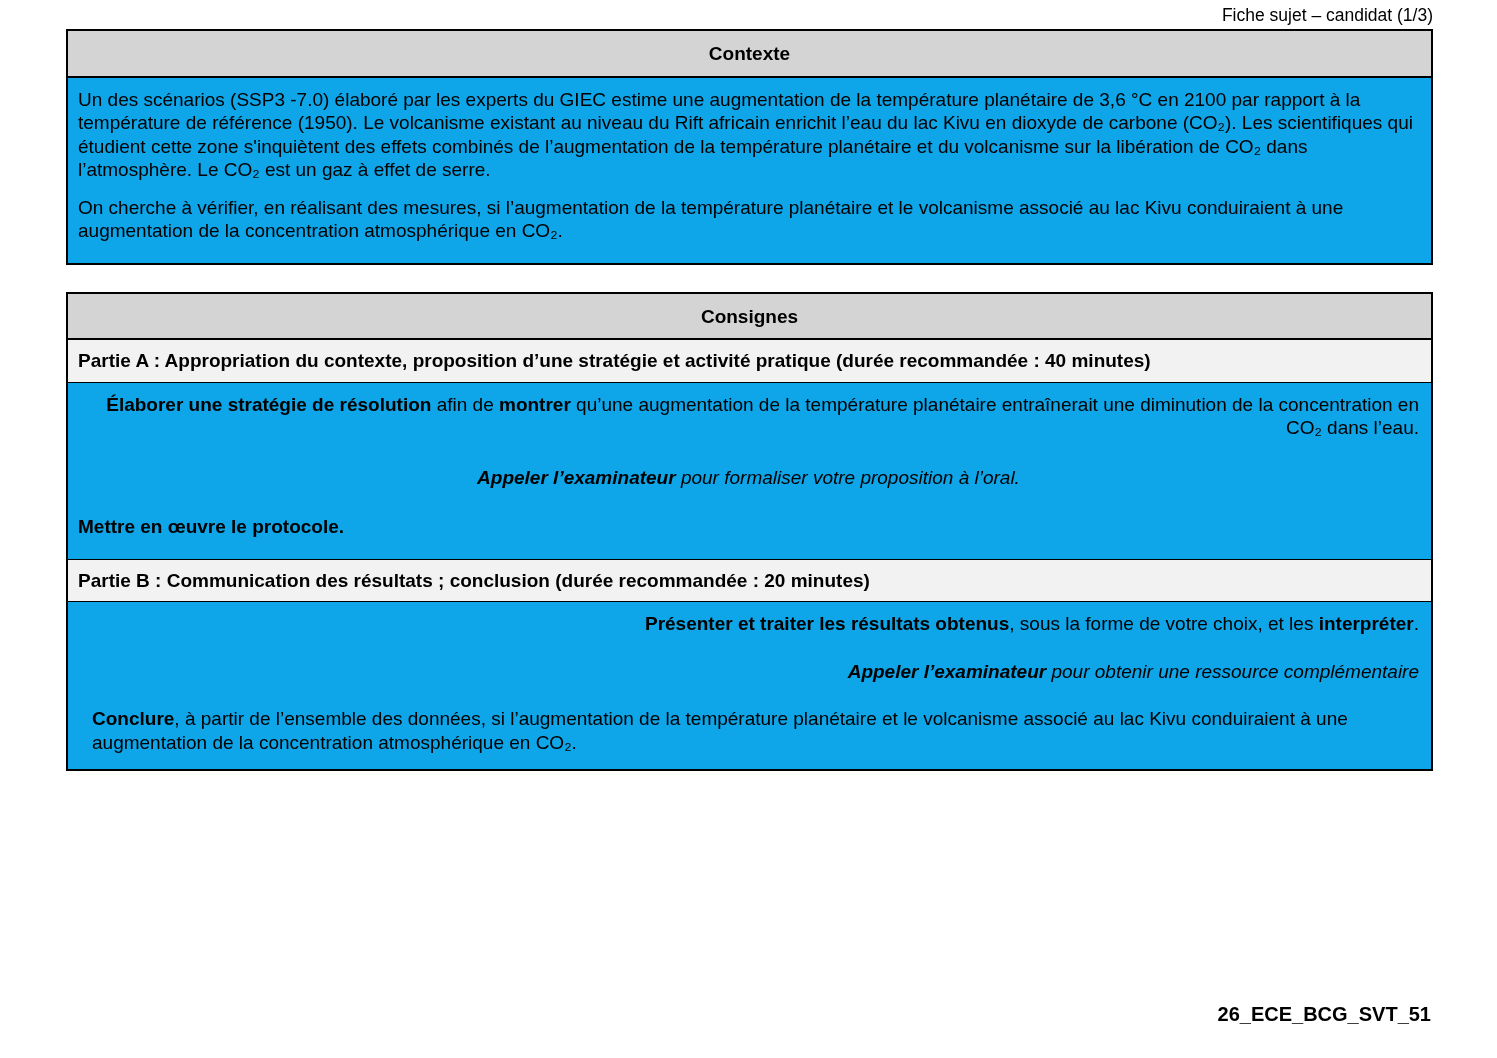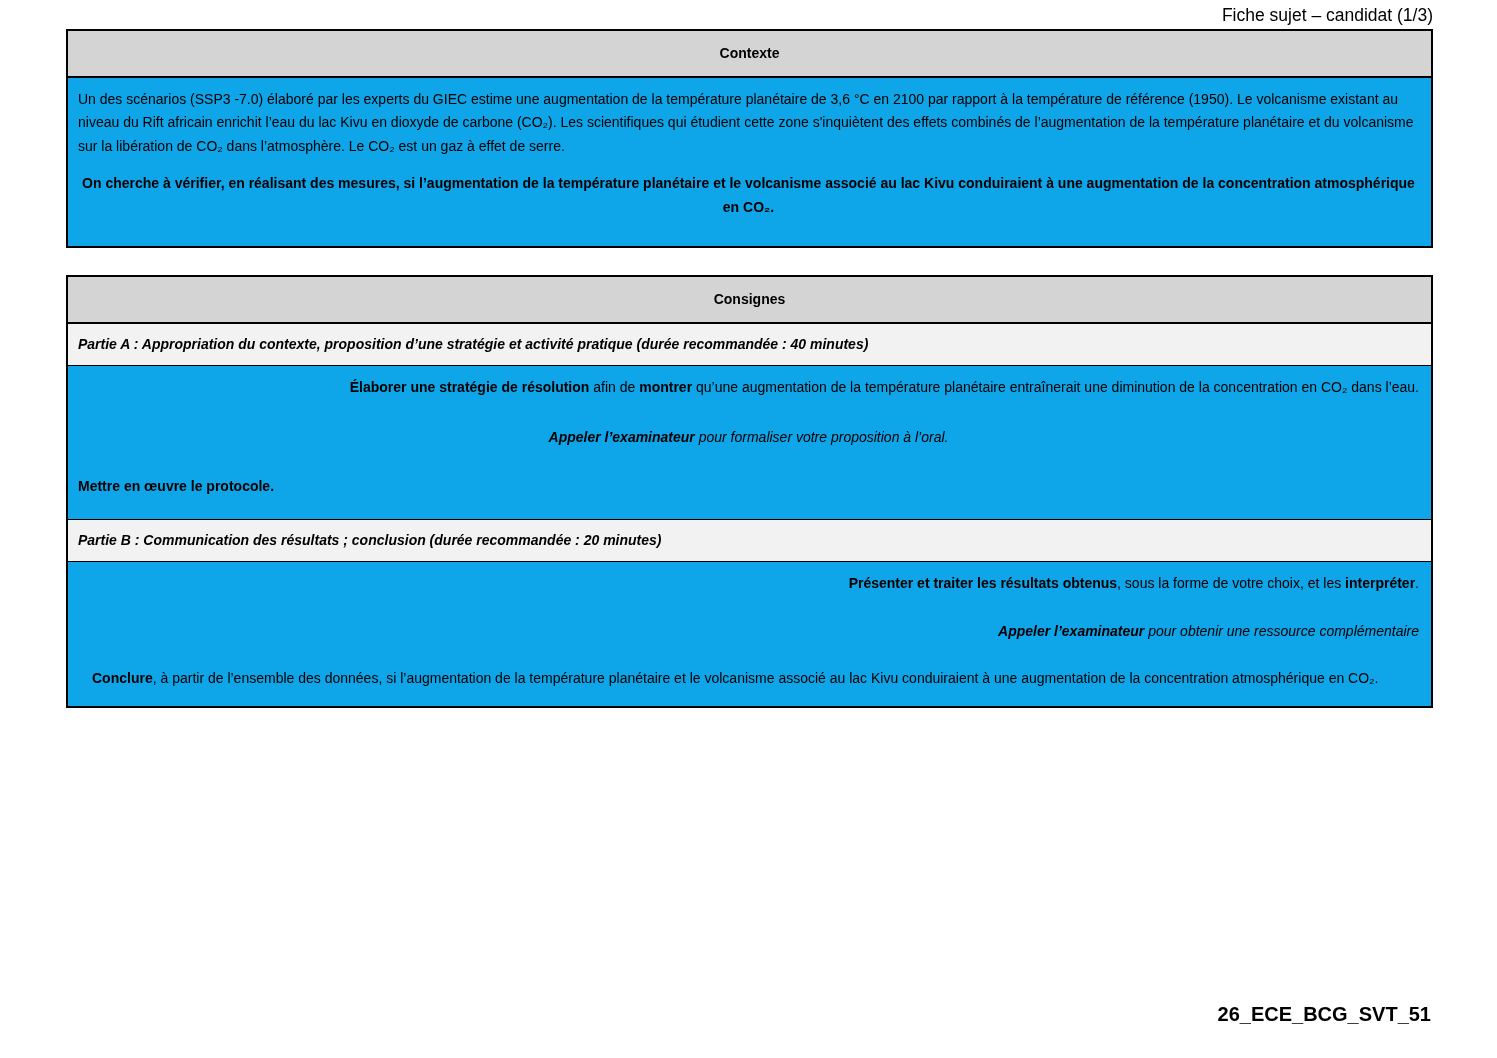--- a/index.html
+++ b/index.html
@@ -28,48 +28,47 @@
   .doc-subtitle {
     margin-top: 4px;
     margin-bottom: 3px;
     text-align: right;
     font-size: 17.5px;
     line-height: 22px;
   }
   .box {
     border: 2px solid #000;
     width: 100%;
-    font-size: 14px;
+    font-size: 19px;
     line-height: 23.5px;
   }
   .box + .box { margin-top: 27px; }
   .box-hdr {
     background: #d4d4d4;
     border-bottom: 2px solid #000;
     text-align: center;
     font-weight: bold;
     padding: 11px 8px 10px 8px;
   }
   .row-title {
     background: #f2f2f2;
     border-bottom: 1.5px solid #000;
     font-weight: bold;
     padding: 9px 10px 9px 10px;
-    font-style: italic;
   }
   .row-body {
     background: #0ea5e9;
     padding: 10px 12px 12px 10px;
   }
   .row-body.bordered { border-bottom: 1.5px solid #000; }
   .b  { font-weight: bold; }
   .bi { font-weight: bold; font-style: italic; }
   .i  { font-style: italic; }
   .ctx-para   { margin-bottom: 14px; }
-  .ctx-obj    { font-weight: bold; margin-bottom: 15px; text-align: center; }
+  .ctx-obj    { font-weight: normal; margin-bottom: 8px; }
   .task-para  { margin-bottom: 0; text-align: right; }
   .call-line  { text-align: center; margin-top: 26px; margin-bottom: 26px; }
   .call-line-b{ text-align: right; margin-top: 24px; margin-bottom: 24px; }
   .protocol-line { font-weight: bold; margin-bottom: 8px; }
   .conclude-para { margin-bottom: 3px; margin-left: 14px; }
   .doc-footer {
     position: absolute;
     top: 1003px;
     left: 0;
     width: 1365px;

